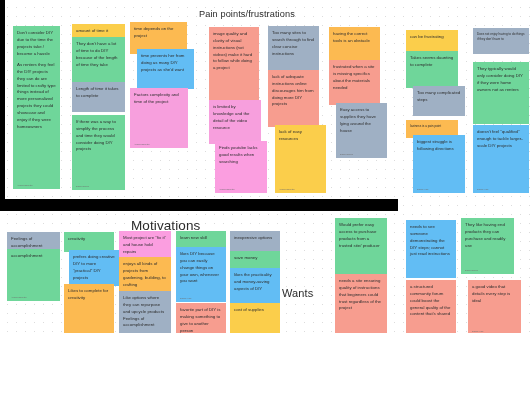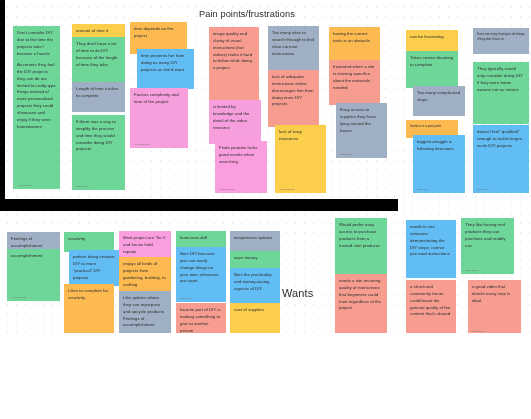--- a/index.html
+++ b/index.html
@@ -98,20 +98,21 @@
 </style>
 </head>
 <body>
 
 <div id="board">
 
   <div class="black-bar" id="bar-left-top"></div>
 
   <h2 class="section-title" id="title-pain">Pain points/frustrations</h2>
 
+  <h2 class="section-title" id="title-motivations">Motivations</h2>
 
   <h2 class="section-title" id="title-wants">Wants</h2>
 
   <div id="notes-layer">
       <div class="note" style="left: 13px; top: 26px; width: 47px; height: 35px; background: rgb(111, 214, 154); z-index: 10;">
         <span class="body">Don't consider DIY due to the time the projects take / become a hassle</span>
       </div>
       <div class="note" style="left: 13px; top: 58px; width: 47px; height: 131px; background: rgb(111, 214, 154); z-index: 11;">
         <span class="body">As renters they feel the DIY projects they can do are limited to crafty type things instead of more personalized projects they could showcase and enjoy if they were homeowners</span>
         <span class="author">Amber DiPietro</span>

